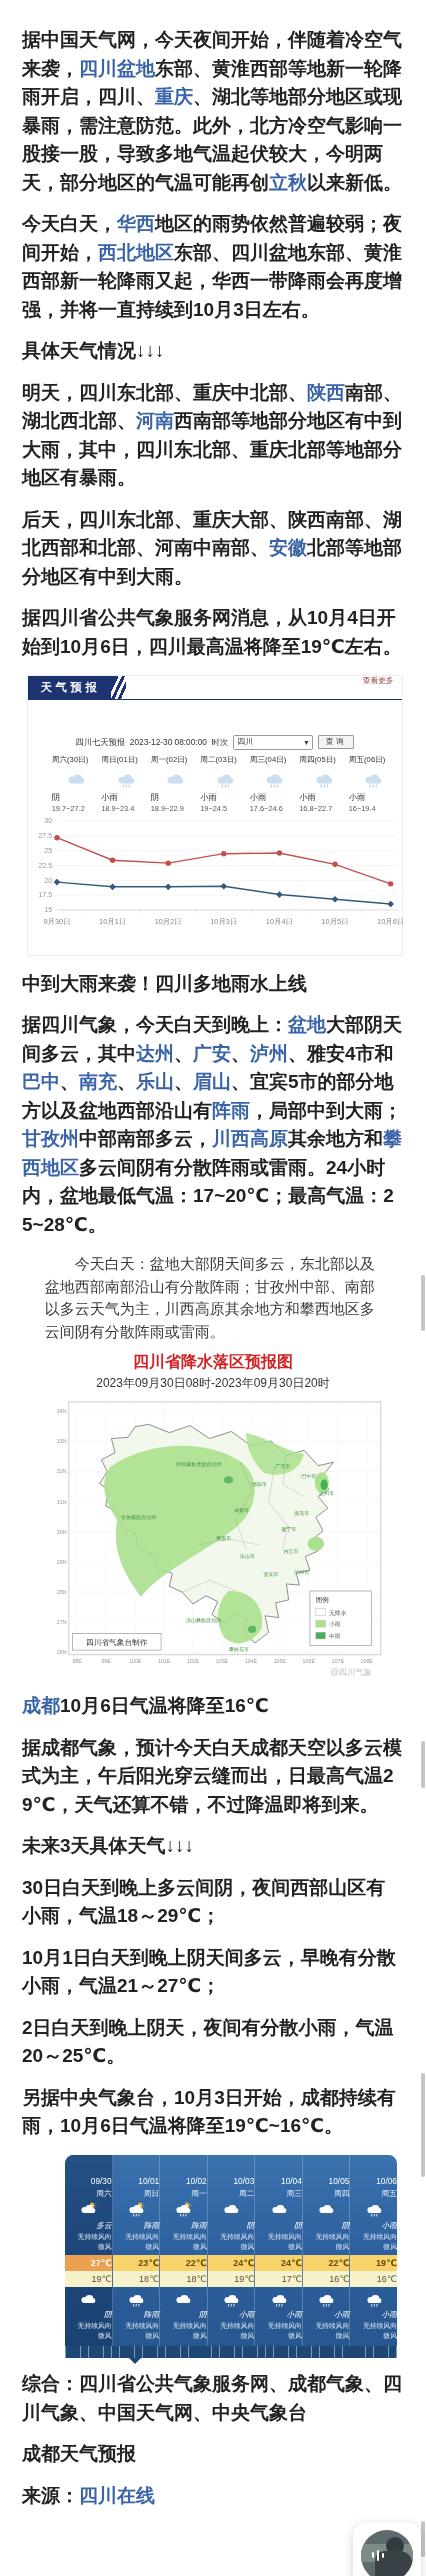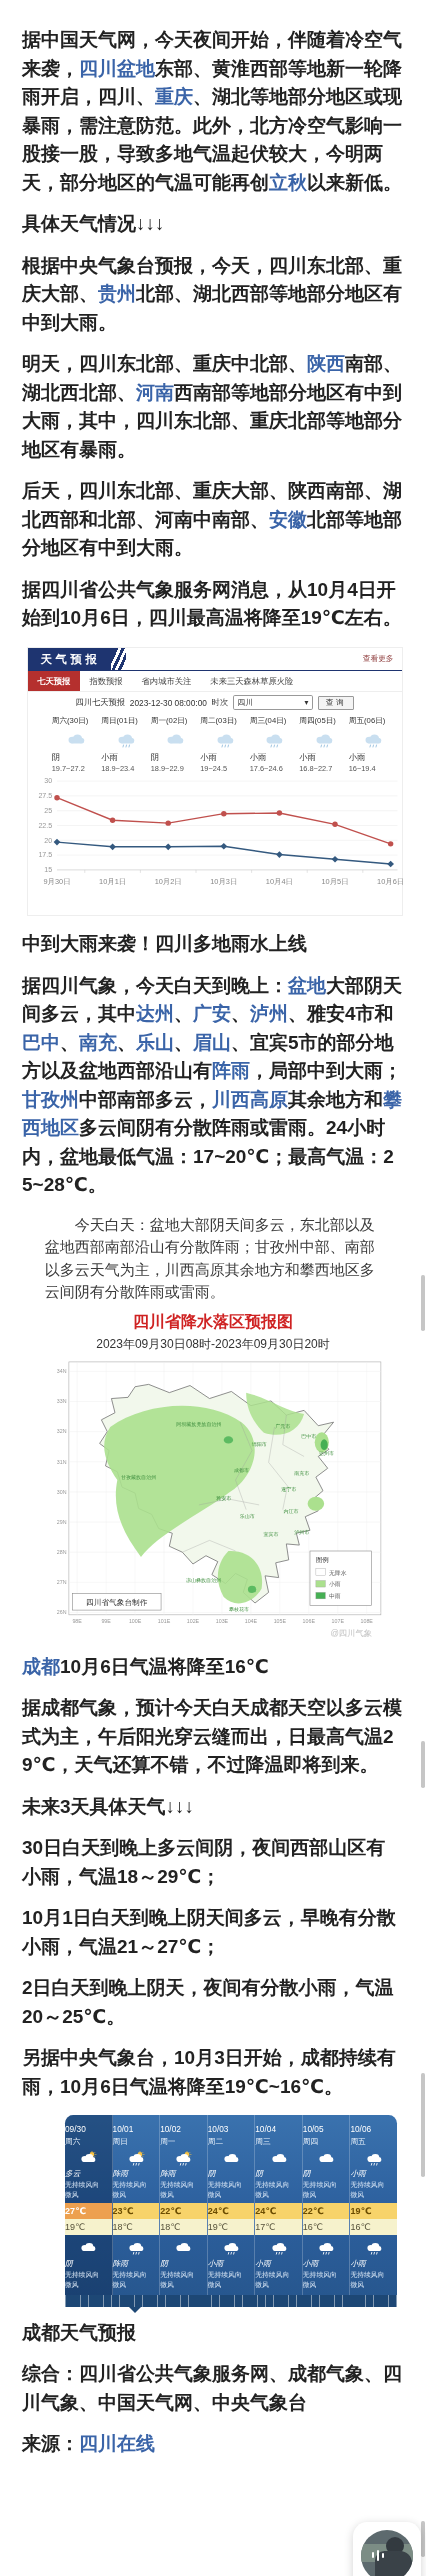--- a/index.html
+++ b/index.html
@@ -4,47 +4,47 @@
 <style>
   html,body{margin:0;padding:0;background:#fff;}
   body{font-family:"Liberation Sans","DejaVu Sans",sans-serif;}
   .page{position:relative;width:426px;height:2576px;overflow:hidden;background:#fff;margin:0 auto;}
   .content{padding:26px 22px 0 22px;}
   .blk{font-size:19px;line-height:28.5px;color:#222;margin:0 0 13px 0;word-break:break-all;font-weight:bold;}
   .blk-h{font-weight:700;}
   .lnk{color:#3a64a8;cursor:pointer;}
   
   .widget{margin:14.2px 1.2px 14.2px 4.7px;border:0.6px solid #eee;background:#fff;}
-  .w-header{position:relative;height:22.5px;border-bottom:1.8px solid #1e3470;display:flex;align-items:center;}
+  .w-header{position:relative;height:22.5px;border-bottom:1.8px solid #1e3470;display:flex;align-items:flex-start;}
   .w-header-left{background:#1e3470;color:#fff;height:22.5px;line-height:22.5px;padding:0 10.7px 0 13px;font-size:11.3px;font-weight:700;letter-spacing:3.6px;position:relative;}
   .w-header-left:after{content:"";position:absolute;right:-15.4px;top:0;width:15.4px;height:22.5px;
      background:linear-gradient(115deg,#1e3470 30%,#fff 30%,#fff 42%,#1e3470 42%,#1e3470 55%,#fff 55%,#fff 67%,#1e3470 67%,#1e3470 80%,#fff 80%);}
   .w-more{margin-left:auto;font-size:7.7px;color:#8d3a3a;padding-right:8.3px;cursor:pointer;}
   .w-tabs{display:flex;align-items:center;height:20px;border-bottom:0.6px solid #eee;}
   .w-tab{font-size:8.3px;color:#444;padding:0 9.5px;line-height:20px;cursor:pointer;}
   .w-tab.active{background:#b5302e;color:#fff;font-weight:700;}
-  .w-query{display:flex;align-items:center;justify-content:center;gap:4.7px;font-size:8.3px;color:#333;height:21.4px;}
+  .w-query{display:flex;align-items:center;justify-content:center;gap:4.7px;font-size:8.3px;color:#333;height:21.4px;margin-top:32px;}
   .w-select{display:inline-flex;align-items:center;justify-content:space-between;border:0.6px solid #999;border-radius:1.8px;width:71px;height:13px;padding:0 3.6px;font-size:7.7px;color:#333;cursor:pointer;}
   .w-query-btn{border:0.6px solid #999;border-radius:1px;background:#f4f4f4;font-size:7.7px;color:#333;height:14.2px;padding:0 7.1px;cursor:pointer;letter-spacing:2.4px;}
   .w-days{display:flex;padding:2.4px 3.6px 1.2px 24px;}
   .w-day{flex:1;}
   .w-day-name{font-size:7.7px;color:#333;}
   .w-day-icon{height:22.5px;display:flex;align-items:center;justify-content:center;margin-top:2.4px;}
   .w-day-cond{font-size:8.3px;color:#333;margin-top:1.2px;}
   .w-day-temp{font-size:7.4px;color:#555;margin-top:1.2px;}
   
   .map-figure{margin:14.2px 12px 14.2px 12px;}
   .map-intro{font-size:15px;line-height:22.5px;color:#3b3b3b;text-indent:2em;margin:0 10.7px 8.3px 10.7px;word-break:break-all;}
   .map-title{text-align:center;font-size:16px;font-weight:700;color:#cf2222;margin-top:3px;}
   .map-period{text-align:center;font-size:12px;font-weight:400;color:#333;margin:2.4px 0 3.6px 0;}
   .map-watermark{text-align:right;font-size:8.3px;color:#c0c0c0;padding-right:20px;margin-top:-3.6px;}
   
   .btable-wrap{margin:14.2px 7.1px 6px 43px;}
   .btable{display:flex;border-radius:8.3px 8.3px 0 0;overflow:hidden;background:linear-gradient(180deg,#3a72ae 0%,#2c5f9d 55%,#27578f 100%);}
-  .bcol{flex:1;text-align:left;padding-top:8px;border-right:0.6px solid rgba(255,255,255,0.22);}
+  .bcol{flex:1;text-align:right;padding-top:20px;border-right:0.6px solid rgba(255,255,255,0.22);}
   .bcol:last-child{border-right:none;}
   .bcol.first{background:rgba(10,40,80,0.45);}
   .b-date{font-size:8.3px;color:#fff;line-height:13px;}
   .b-week{font-size:7.7px;color:#eaf2fb;line-height:12px;}
   .b-icon{height:20px;display:flex;align-items:center;justify-content:center;}
   .b-cond{font-size:7.7px;color:#fff;line-height:12px;font-style:italic;}
   .b-wind{font-size:6.8px;color:#dce9f7;line-height:10px;}
   .b-high{background:#f7d36a;color:#6b4c00;font-size:9px;font-weight:700;line-height:16px;margin-top:3px;}
   .bcol.first .b-high{background:#eda04f;color:#fff;}
   .b-low{background:#f6f2cc;color:#55513a;font-size:9px;line-height:16px;}
@@ -62,38 +62,32 @@
   .chart-box{padding:0 0 3.6px 0;}
 </style>
 </head>
 <body>
 
 <div class="page">
   <div class="content">
 
     <div>
         <div class="blk blk-p"><span>据中国天气网，今天夜间开始，伴随着冷空气来袭，</span><span class="lnk">四川盆地</span><span>东部、黄淮西部等地新一轮降雨开启，四川、</span><span class="lnk">重庆</span><span>、湖北等地部分地区或现暴雨，需注意防范。此外，北方冷空气影响一股接一股，导致多地气温起伏较大，今明两天，部分地区的气温可能再创</span><span class="lnk">立秋</span><span>以来新低。</span></div>
+        <div class="blk blk-p"><span>今天白天，</span><span class="lnk">华西</span><span>地区的雨势依然普遍较弱；夜间开始，</span><span class="lnk">西北地区</span><span>东部、四川盆地东部、黄淮西部新一轮降雨又起，华西一带降雨会再度增强，并将一直持续到10月3日左右。</span></div>
         <div class="blk blk-p"><span>具体天气情况↓↓↓</span></div>
-        <div class="blk blk-p"><span>根据中央气象台预报，今天，四川东北部、重庆大部、</span><span class="lnk">贵州</span><span>北部、湖北西部等地部分地区有中到大雨。</span></div>
         <div class="blk blk-p"><span>明天，四川东北部、重庆中北部、</span><span class="lnk">陕西</span><span>南部、湖北西北部、</span><span class="lnk">河南</span><span>西南部等地部分地区有中到大雨，其中，四川东北部、重庆北部等地部分地区有暴雨。</span></div>
         <div class="blk blk-p"><span>后天，四川东北部、重庆大部、陕西南部、湖北西部和北部、河南中南部、</span><span class="lnk">安徽</span><span>北部等地部分地区有中到大雨。</span></div>
         <div class="blk blk-p"><span>据四川省公共气象服务网消息，从10月4日开始到10月6日，四川最高温将降至19℃左右。</span></div>
       </div>
 
     <div class="widget">
       <div class="w-header">
         <div class="w-header-left">天气预报</div>
         <div class="w-more">查看更多</div>
       </div>
-      <div class="w-tabs" id="w-tabs">
-          <div class="w-tab active">七天预报</div>
-          <div class="w-tab">指数预报</div>
-          <div class="w-tab">省内城市关注</div>
-          <div class="w-tab">未来三天森林草原火险</div>
-        </div>
       <div class="w-query">
         <span>四川七天预报</span>
         <span>2023-12-30 08:00:00</span>
         <span>时次</span>
         <span class="w-select">
           <span>四川</span>
           <span>▾</span>
         </span>
         <button class="w-query-btn">查询</button>
       </div>
@@ -672,22 +666,22 @@
             <div class="b-cond">小雨</div>
             <div class="b-wind">无持续风向</div>
             <div class="b-wind" style="padding-bottom:4.7px;">微风</div>
           </div>
         </div>
       <div class="b-strip"></div>
       <div class="b-pointer"></div>
     </div>
 
     <div>
+        <div class="blk blk-p"><span>综合：四川省公共气象服务网、成都气象、四川气象、中国天气网、中央气象台</span></div>
         <div class="blk blk-p"><span>成都天气预报</span></div>
-        <div class="blk blk-p"><span>综合：四川省公共气象服务网、成都气象、四川气象、中国天气网、中央气象台</span></div>
         <div class="blk blk-p"><span>来源：</span><span class="lnk">四川在线</span></div>
       </div>
   </div>
 
   <div class="scroll-thumb" style="top:1275px;height:56px;"></div>
   <div class="scroll-thumb" style="top:1741px;height:47px;"></div>
   <div class="scroll-thumb" style="top:2073px;height:104px;"></div>
   <div class="scroll-thumb" style="top:2521px;height:36px;"></div>
 
   <div class="mini-player">

